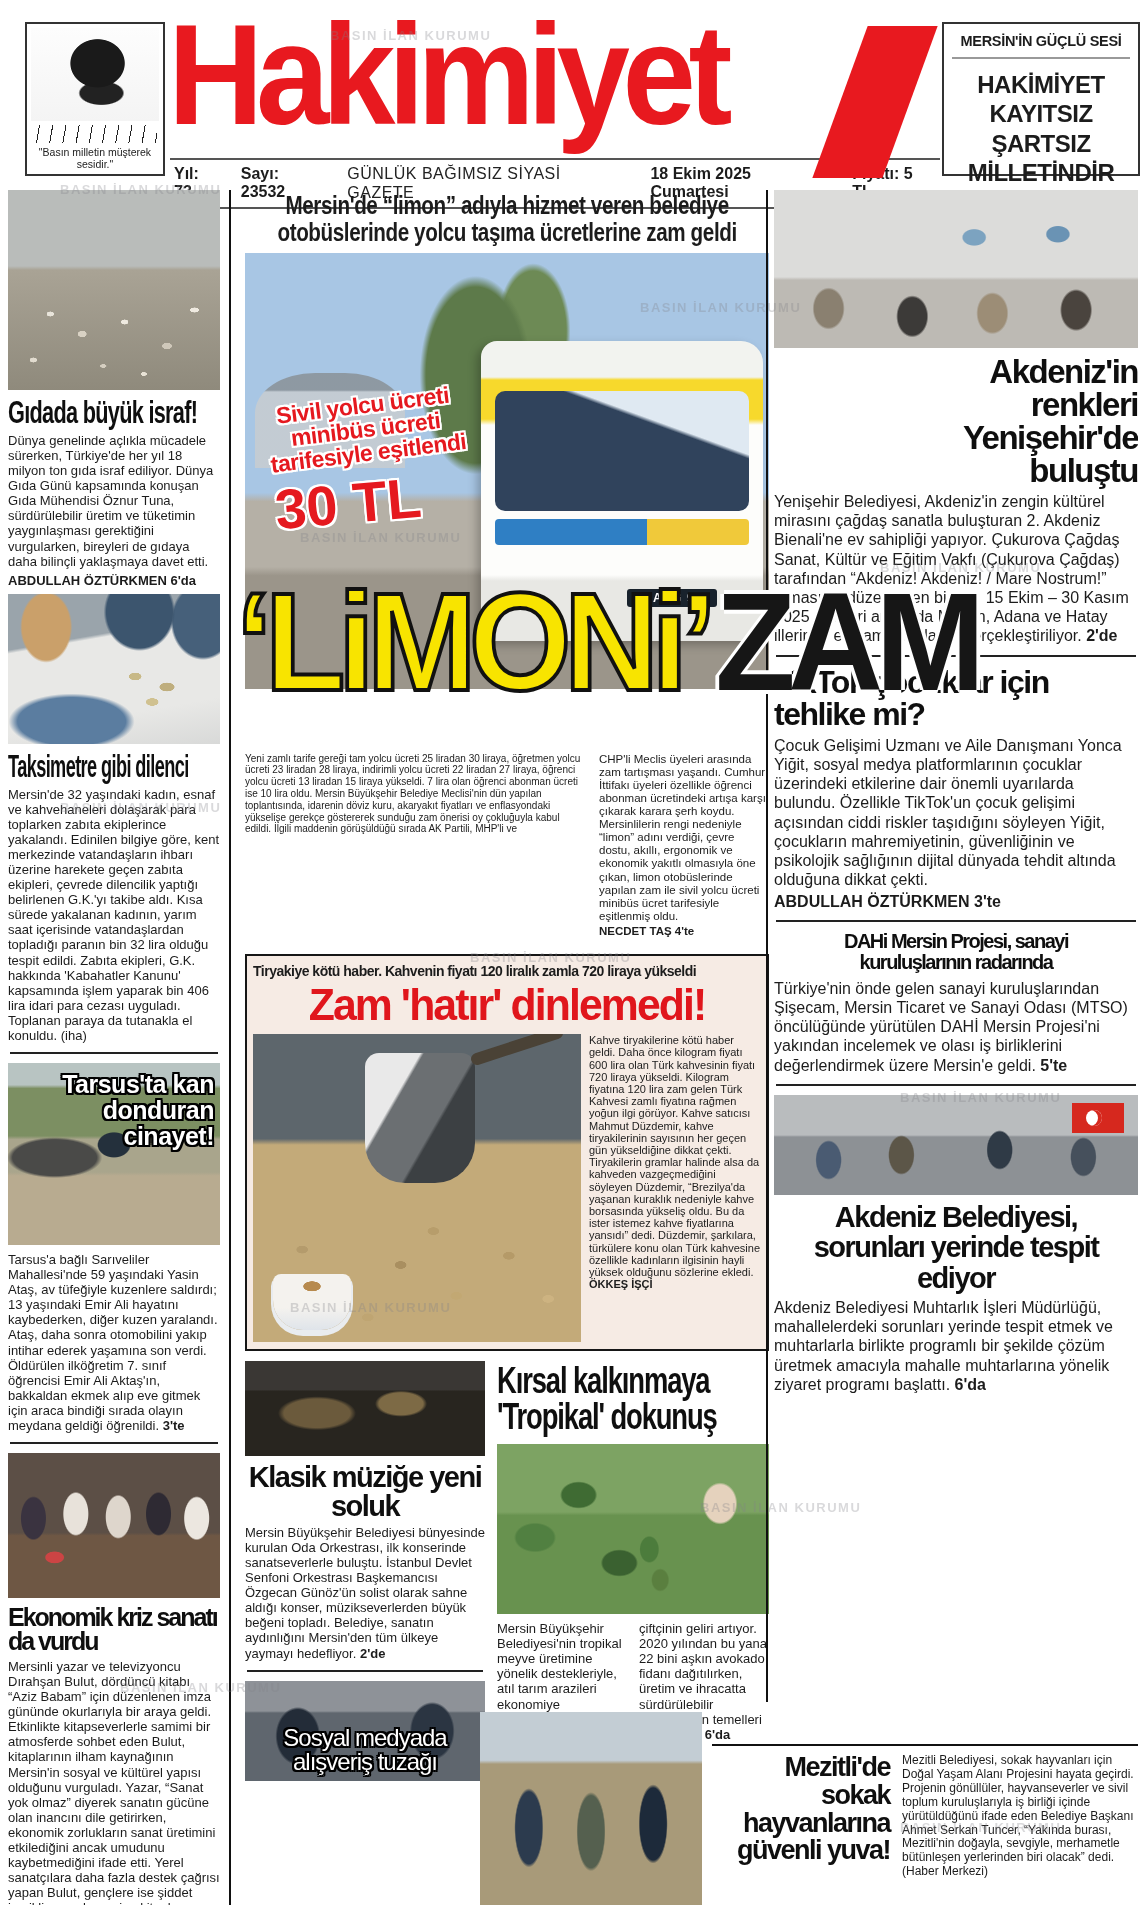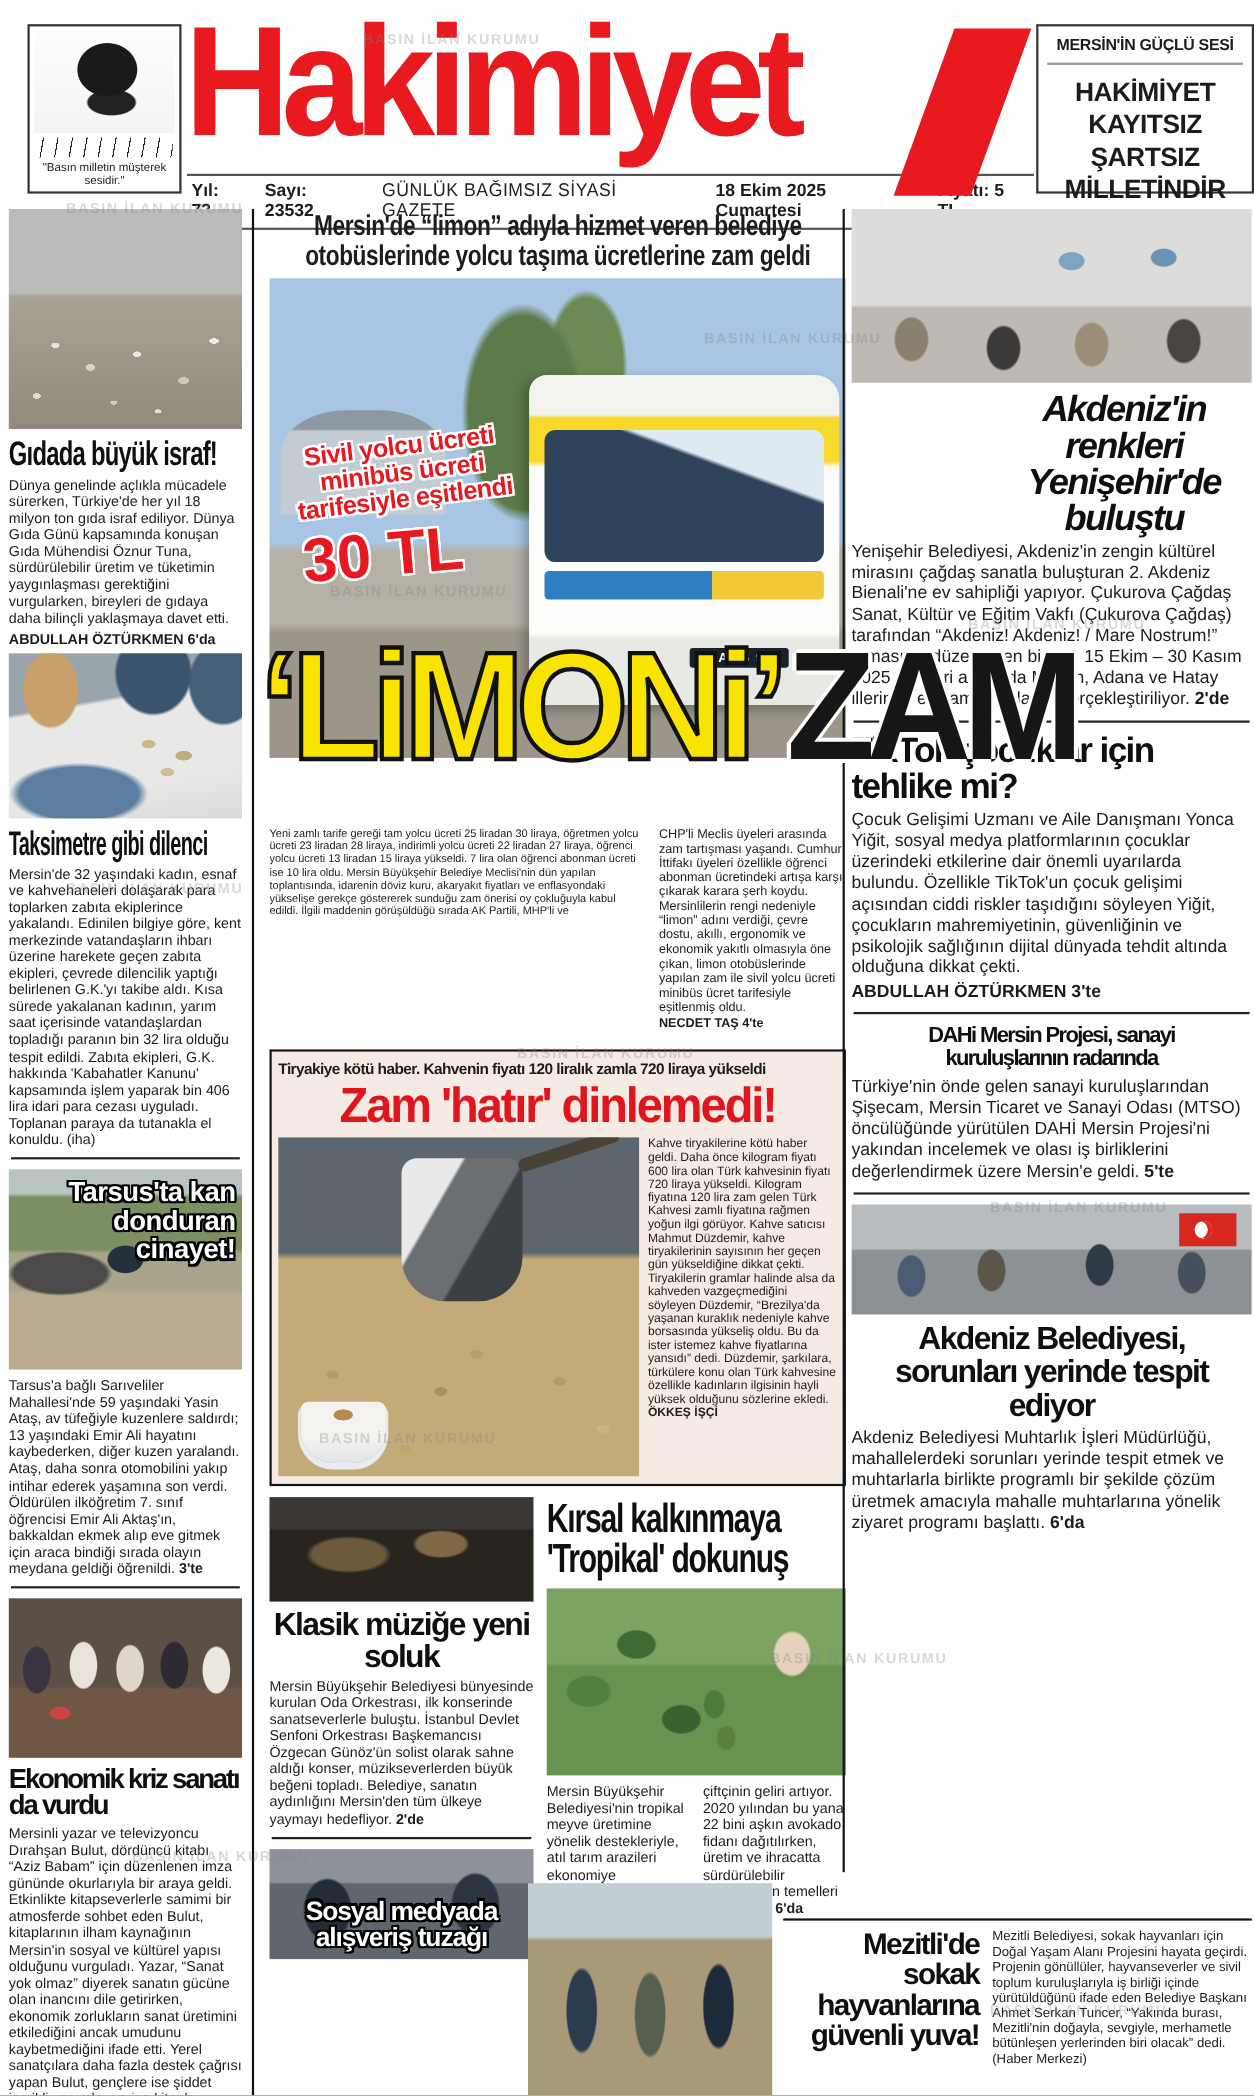--- a/index.html
+++ b/index.html
@@ -175,28 +175,28 @@
   .coffee-kicker{text-align:left;font-weight:bold;font-size:14px;letter-spacing:-.5px;margin:2px 0 3px;}
   .coffee-hl{text-align:center;font-weight:bold;color:#e0161c;font-size:45px;letter-spacing:-2px;
      line-height:1;margin:1px 0 7px;transform:scaleX(.95);transform-origin:center;}
   .coffee-row{display:flex;gap:8px;}
   .coffee-row .photo{width:328px;flex:none;}
   .coffee-body{flex:1;font-size:11px;line-height:1.11;}
   .mid-bottom{display:flex;gap:12px;margin-top:10px;}
   .sub-left{width:240px;flex:none;}
   .sub-right{flex:1;}
   .hl-klasik{font-size:29px;text-align:center;letter-spacing:-1.5px;line-height:.98;}
-  .siber-overlay{position:absolute;left:0;right:0;bottom:6px;text-align:center;color:#fff;font-weight:bold;
+  .siber-overlay{position:absolute;left:0;right:0;bottom:6px;text-align:center;color:#fff;font-weight:normal;
      font-size:24px;line-height:1.02;letter-spacing:-1px;}
   .hl-kirsal{font-size:37px;width:135%;transform:scaleX(.74);transform-origin:left top;
      letter-spacing:-1.5px;line-height:.98;margin:2px 0 8px;}
   .kirsal-caption{display:flex;gap:12px;margin-top:7px;font-size:13px;line-height:1.17;}
   .kirsal-caption>div{flex:1;}
   
-  .hl-bienal{font-size:33px;width:232px;margin-left:auto;text-align:center;letter-spacing:-1.5px;line-height:1.0;font-style:italic;}
+  .hl-bienal{font-size:33px;width:232px;margin-left:auto;text-align:right;letter-spacing:-1.5px;line-height:1.0;}
   .rbody{font-size:16px;line-height:1.2;margin:0 0 4px;}
   .rbyline{font-weight:bold;font-size:16px;margin:2px 0 4px;}
   .hl-tiktok{font-size:32px;width:310px;letter-spacing:-1.5px;line-height:1.02;}
   .hl-dahi{font-size:20px;text-align:center;letter-spacing:-1.5px;line-height:1.04;margin:8px auto 6px;width:290px;}
   .hl-akbel{font-size:29px;text-align:center;letter-spacing:-1.5px;line-height:1.05;margin:7px auto 5px;width:340px;}
   
   .bottom-strip{position:absolute;left:480px;top:1712px;width:658px;height:193px;display:flex;gap:10px;z-index:3;}
   .strip-right{flex:1;border-top:2px solid #111;margin-top:32px;padding-top:8px;display:flex;gap:12px;}
   .hl-mezitli{width:178px;flex:none;text-align:right;font-weight:bold;font-size:27px;
      letter-spacing:-1.5px;line-height:1.03;color:#0f0f0f;}

